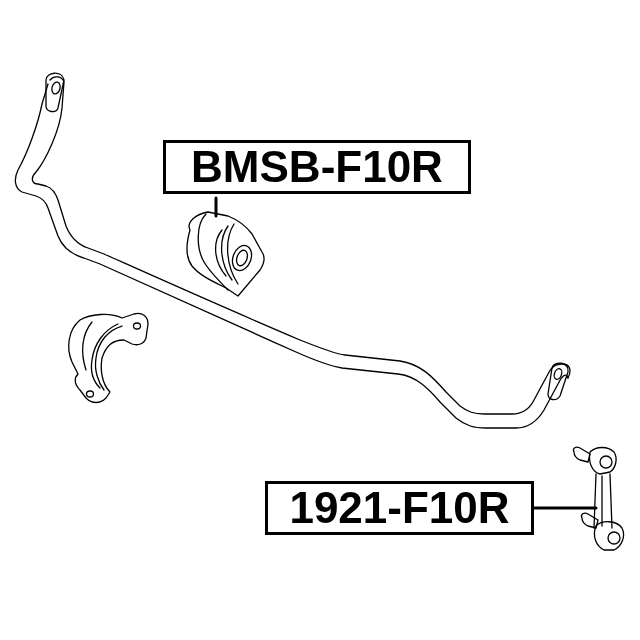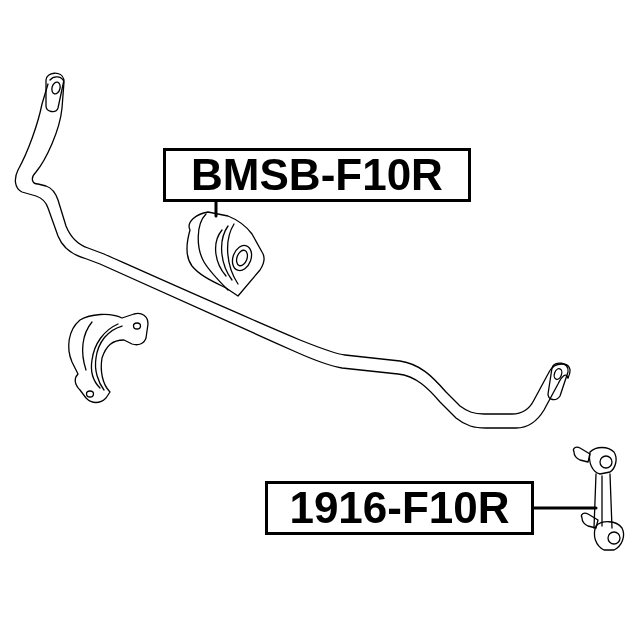--- a/index.html
+++ b/index.html
@@ -33,21 +33,21 @@
       line-height: 44px;
       letter-spacing: 0px;
       display: flex;
       align-items: center;
       justify-content: center;
       white-space: nowrap;
       cursor: pointer;
     }
     #label-bushing {
       left: 163px;
-      top: 148px;
+      top: 140px;
       width: 308px;
       height: 54px;
     }
     #label-link {
       left: 265px;
       top: 481px;
       width: 269px;
       height: 54px;
     }
   </style>
@@ -120,13 +120,13 @@
     <path d="M596,526 C602,520 616,520 622,528 C626,536 622,546 614,550 L604,550 C596,546 592,536 596,526 Z"></path>
     <circle cx="614" cy="538" r="6"></circle>
   </g>
 
   <line x1="216" y1="198" x2="216" y2="216" stroke-width="3"></line>
   <line x1="534" y1="508" x2="596" y2="508" stroke-width="3"></line>
 </svg>
 
 <div id="label-bushing" class="part-label">BMSB-F10R</div>
 
-<div id="label-link" class="part-label">1916-F10R</div>
+<div id="label-link" class="part-label">1921-F10R</div>
 
 </body></html>

